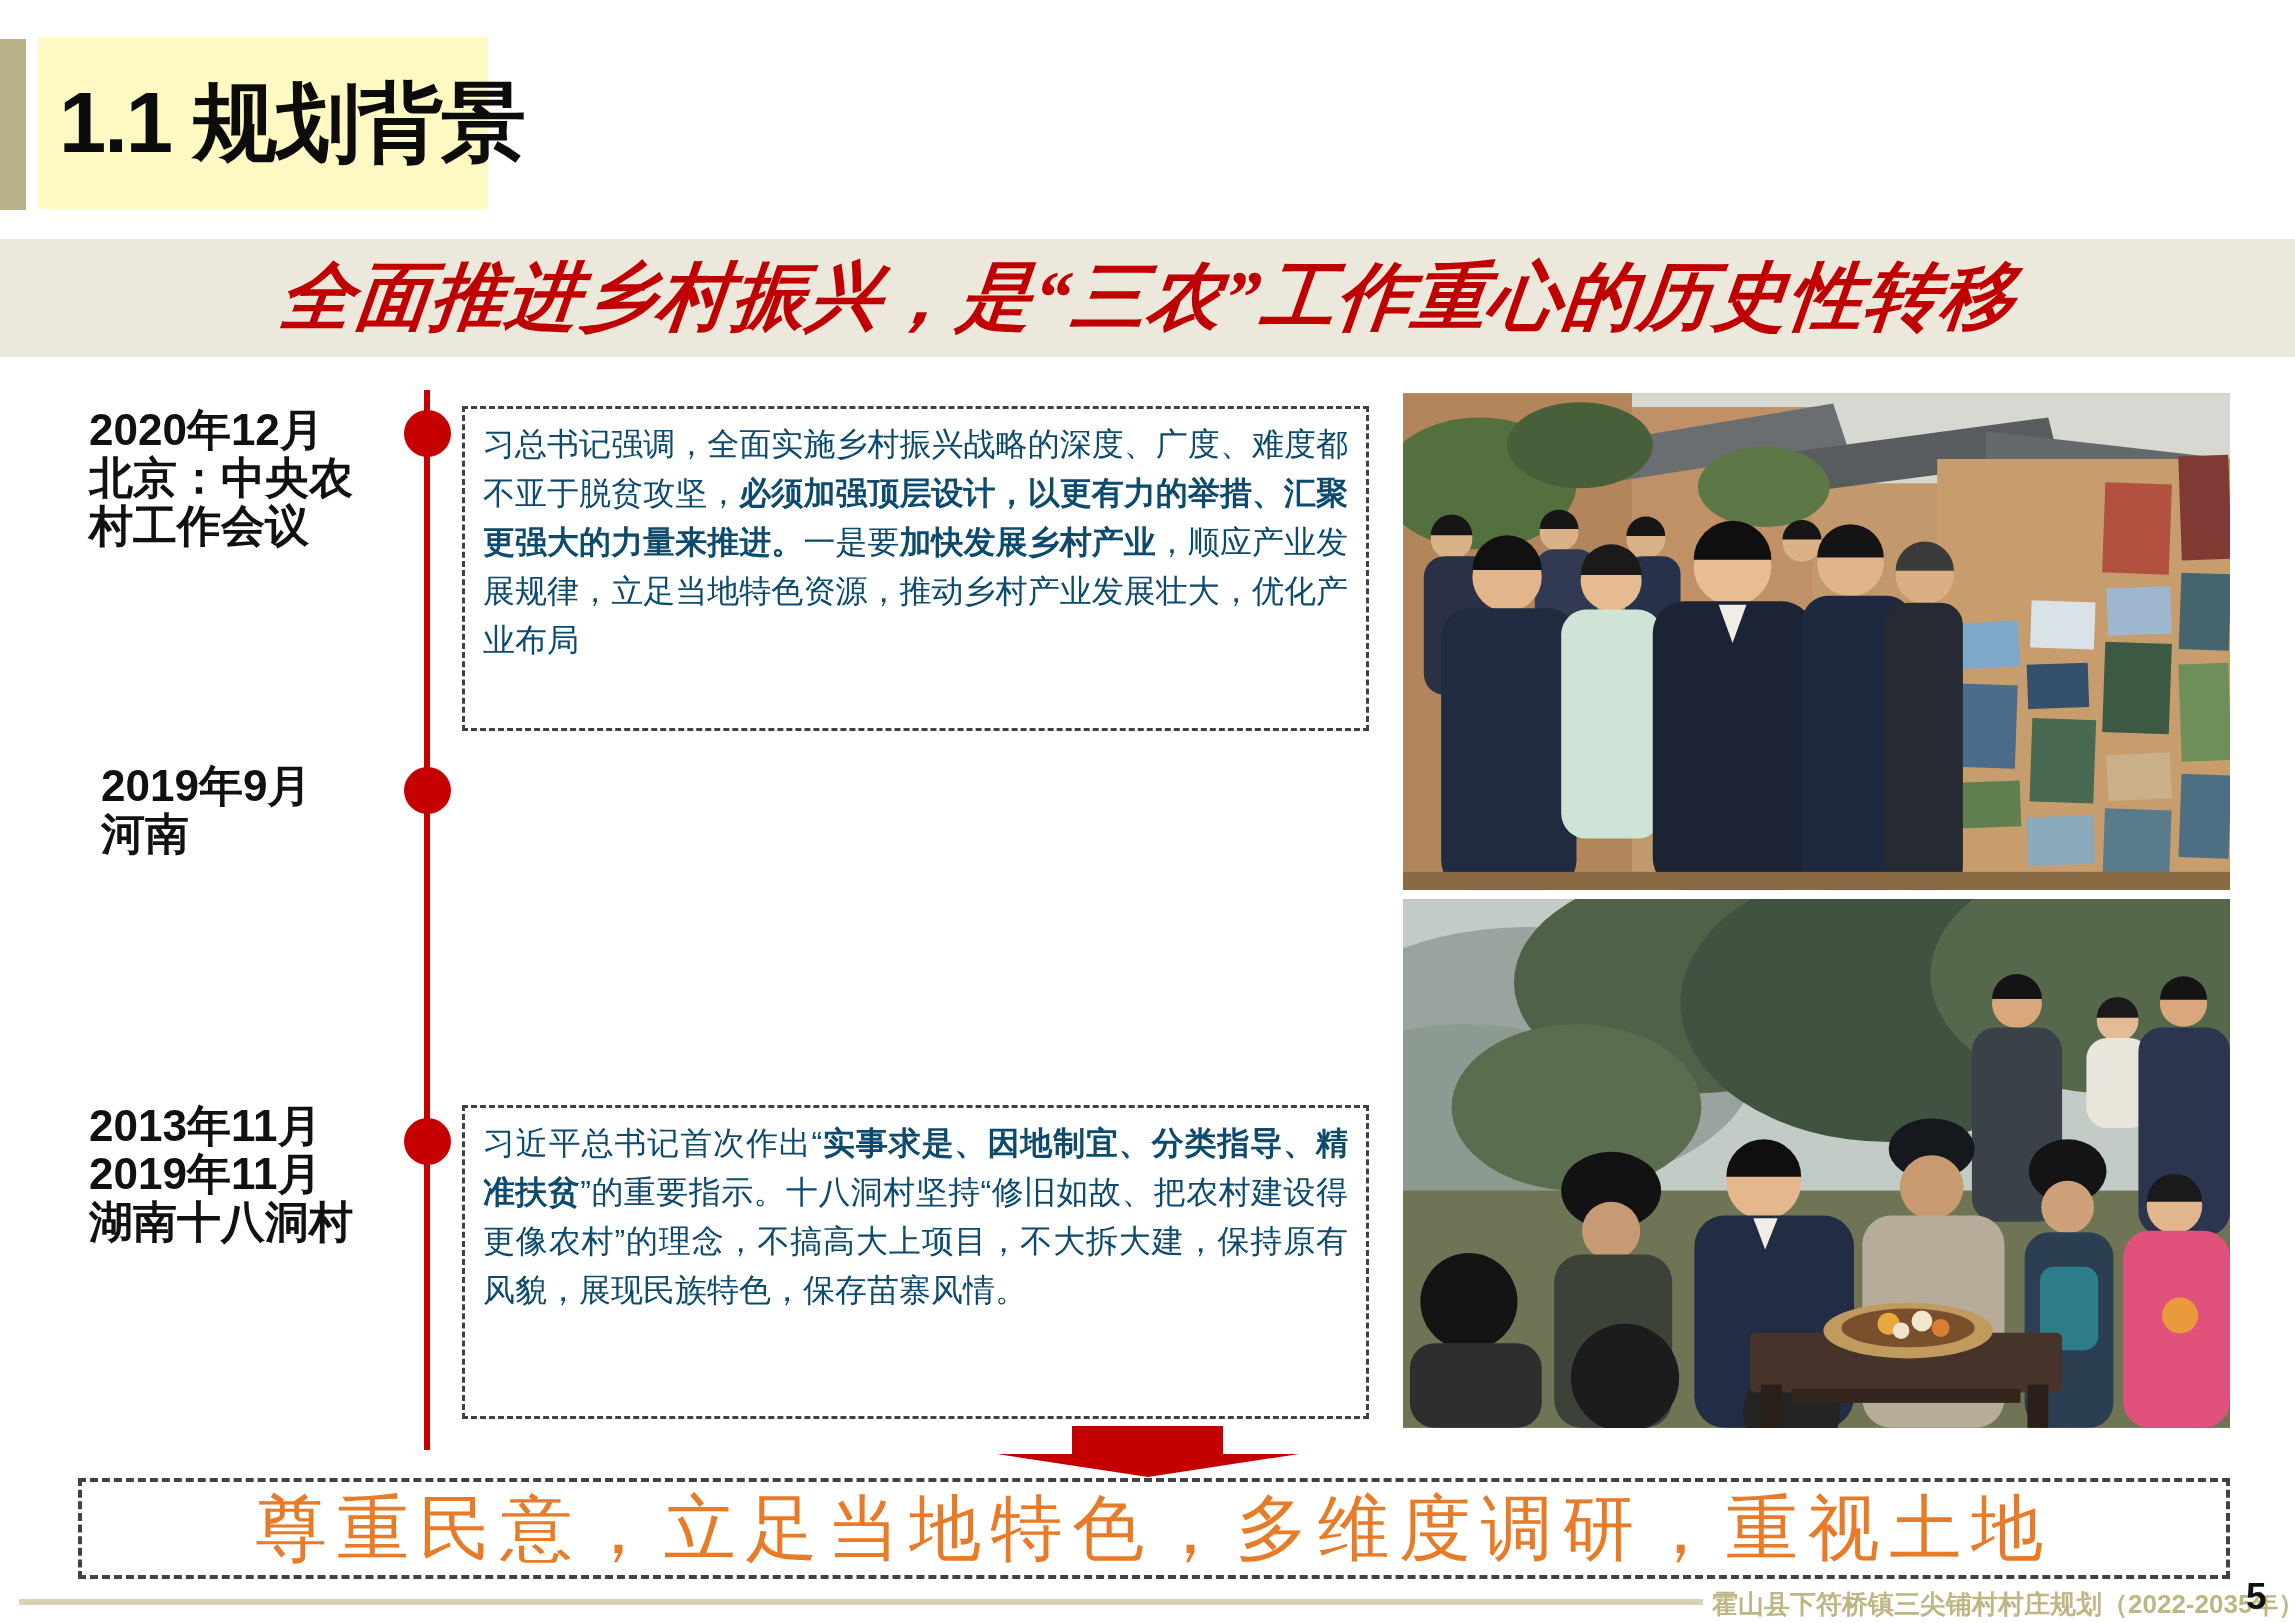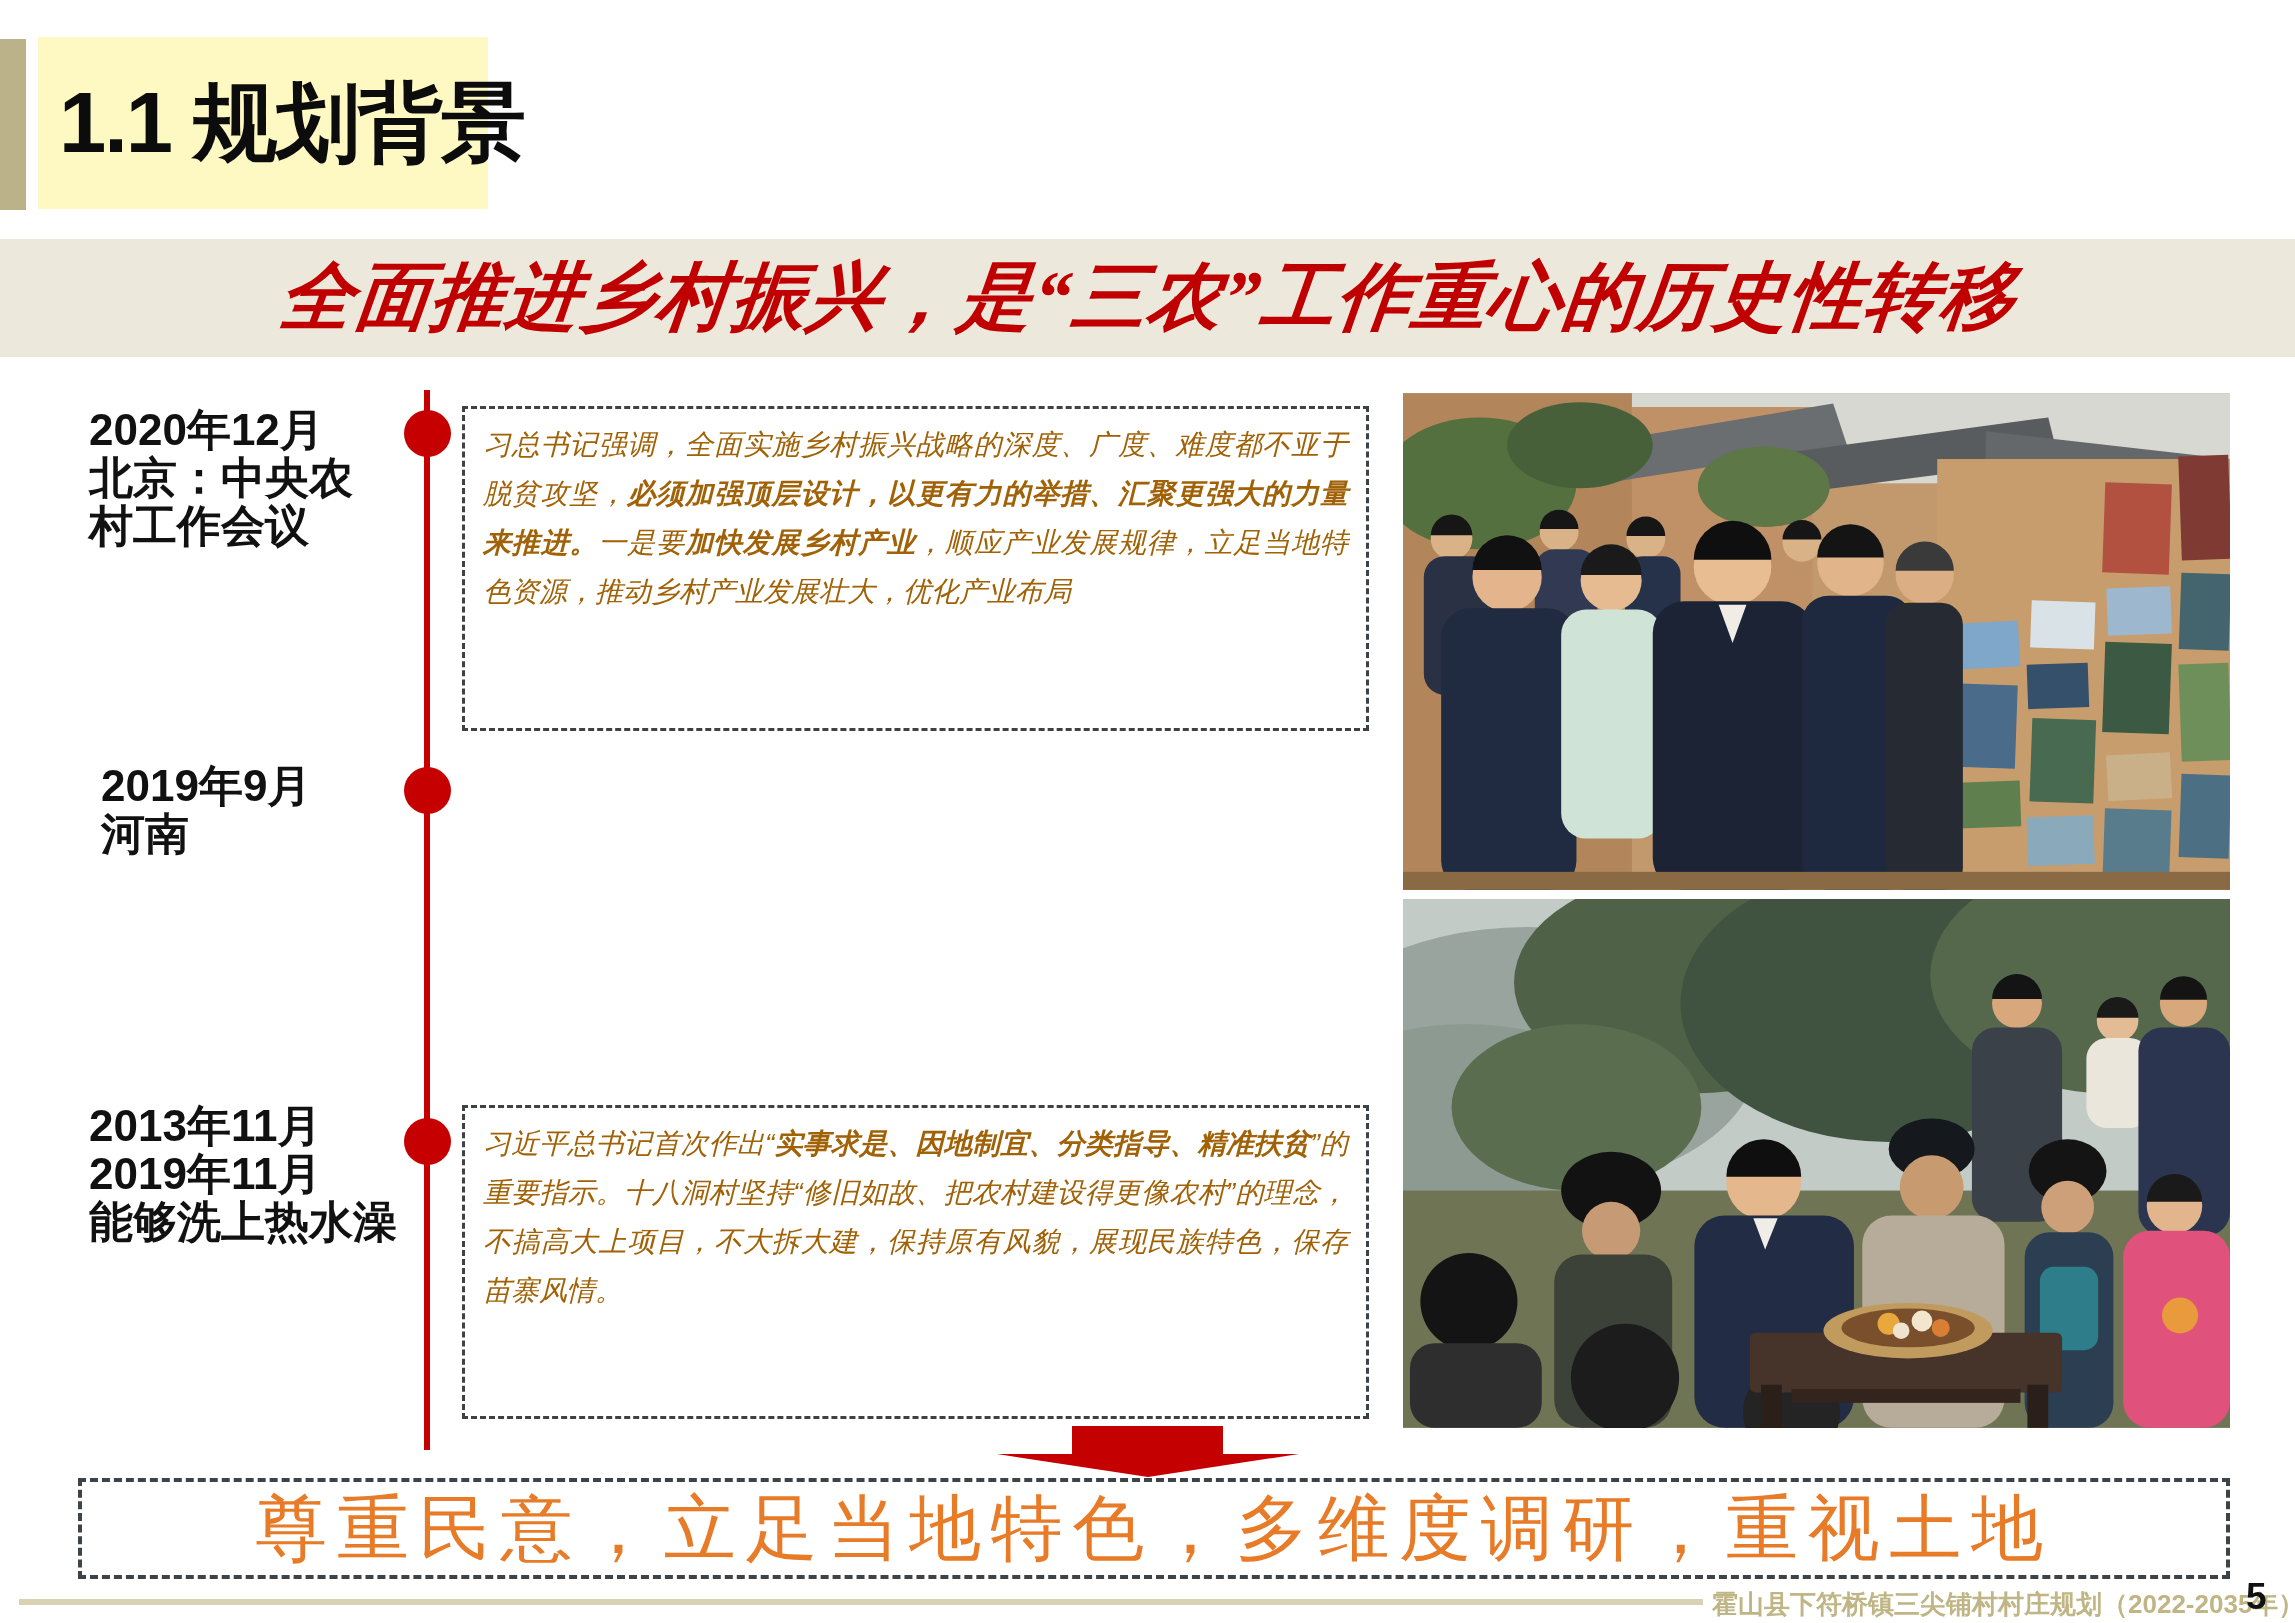--- a/index.html
+++ b/index.html
@@ -23,21 +23,21 @@
 
   
   .tl-line{position:absolute;left:424px;top:390px;width:6.2px;height:1060px;background:#c60000;}
   .tl-dot{position:absolute;width:47px;height:47px;border-radius:50%;background:#c60000;}
   .tl-label{position:absolute;left:89px;width:343px;font-size:44px;font-weight:800;color:#111;
             line-height:48px;white-space:pre-line;}
 
   
   .quote-box{position:absolute;left:462px;width:907px;border:3.5px dashed #3f4245;background:#fff;
              box-sizing:border-box;padding:11px 18px;overflow:hidden;}
-  .quote-box .q{font-size:28px;line-height:49px;color:#a16207;text-align:justify;font-style:italic;}
+  .quote-box .q{font-size:32px;line-height:49px;color:#0c4a6e;text-align:justify;}
   .quote-box .q span.b{font-weight:800;}
 
   
   .photo{position:absolute;left:1403px;width:827px;overflow:hidden;background:#cbb391;}
   .photo svg{display:block;}
 
   
   .arrow-stem{position:absolute;left:1072px;top:1426px;width:151px;height:28px;background:#c40000;}
   .arrow-head{position:absolute;left:997px;top:1454px;width:0;height:0;
               border-left:151px solid transparent;border-right:151px solid transparent;
@@ -77,21 +77,21 @@
   <div class="tl-dot" style="left:404px;top:767px;"></div>
   <div class="tl-dot" style="left:404px;top:1118px;"></div>
 
   <div class="tl-label" style="top:406px;">2020年12月
 北京：中央农
 村工作会议</div>
   <div class="tl-label" style="top:762px;margin-left:12px;">2019年9月
 河南</div>
   <div class="tl-label" style="top:1102px;">2013年11月
 2019年11月
-能够洗上热水澡</div>
+湖南十八洞村</div>
 
   <div class="quote-box" style="top:406px;height:325px;">
     <div class="q"><span>习总书记强调，全面实施乡村振兴战略的深度、广度、难度都不亚于脱贫攻坚，</span><span class="b">必须加强顶层设计，以更有力的举措、汇聚更强大的力量来推进。</span><span>一是要</span><span class="b">加快发展乡村产业</span><span>，顺应产业发展规律，立足当地特色资源，推动乡村产业发展壮大，优化产业布局</span></div>
   </div>
   <div class="quote-box" style="top:1105px;height:314px;">
     <div class="q"><span>习近平总书记首次作出“</span><span class="b">实事求是、因地制宜、分类指导、精准扶贫</span><span>”的重要指示。十八洞村坚持“修旧如故、把农村建设得更像农村”的理念，不搞高大上项目，不大拆大建，保持原有风貌，展现民族特色，保存苗寨风情。</span></div>
   </div>
 
   <div class="photo" style="top:393px;height:497px;">
     <svg viewBox="0 0 1192 716" width="827" height="497">

